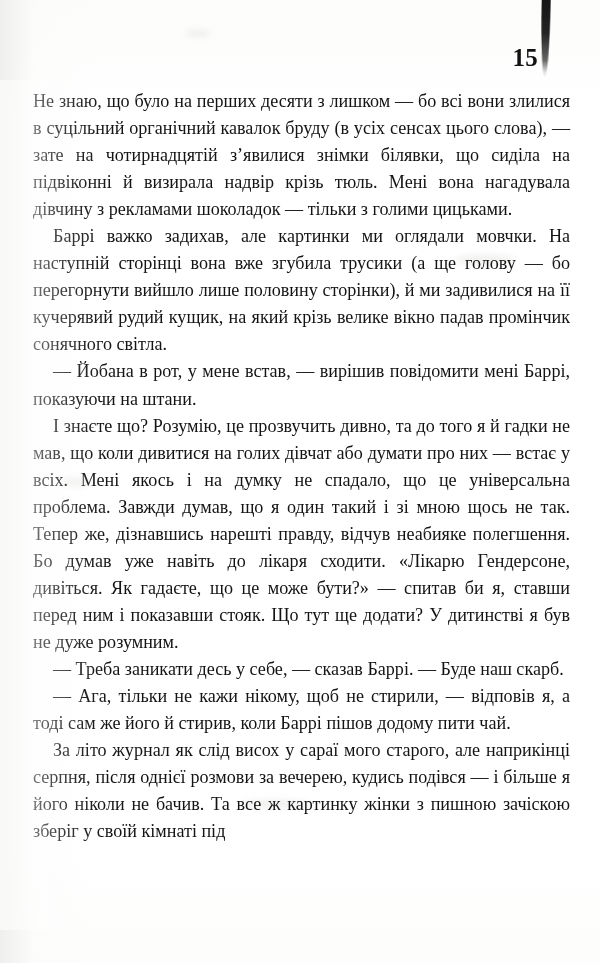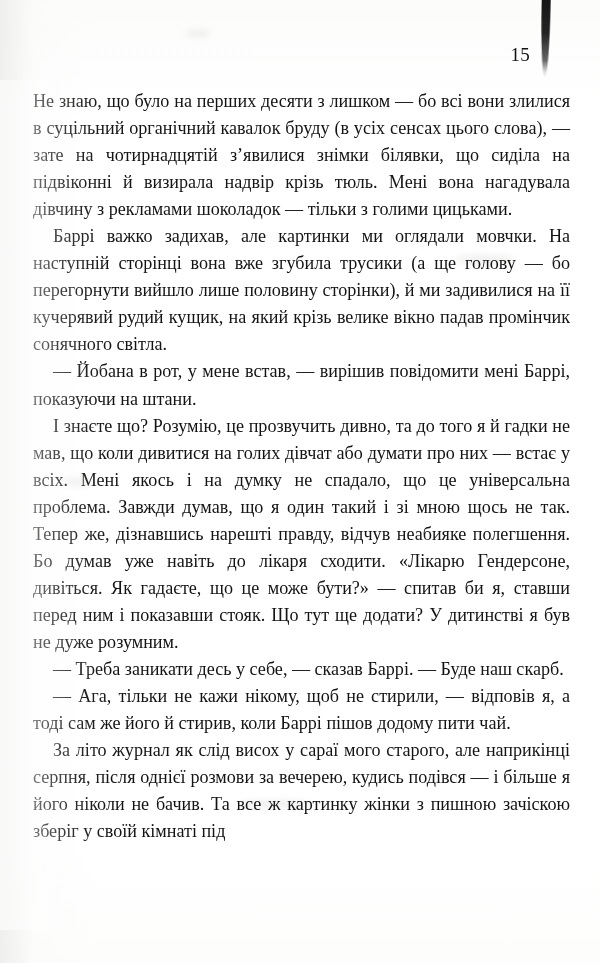--- a/index.html
+++ b/index.html
@@ -45,25 +45,25 @@
     border-radius: 40% 40% 50% 50% / 3% 3% 90% 90%;
     filter: blur(0.7px);
     transform: rotate(1.1deg);
     pointer-events: none;
   }
 
   
   #folio {
     position: absolute;
     top: 44px;
-    left: 0;
+    left: 8px;
     width: 530px;
     text-align: right;
-    font-weight: normal;
-    font-size: 19px;
+    font-weight: bold;
+    font-size: 25px;
     letter-spacing: 0.3px;
     color: #121212;
   }
 
   
   #textblock {
     position: absolute;
     left: 33px;
     top: 88px;
     width: 537px;

